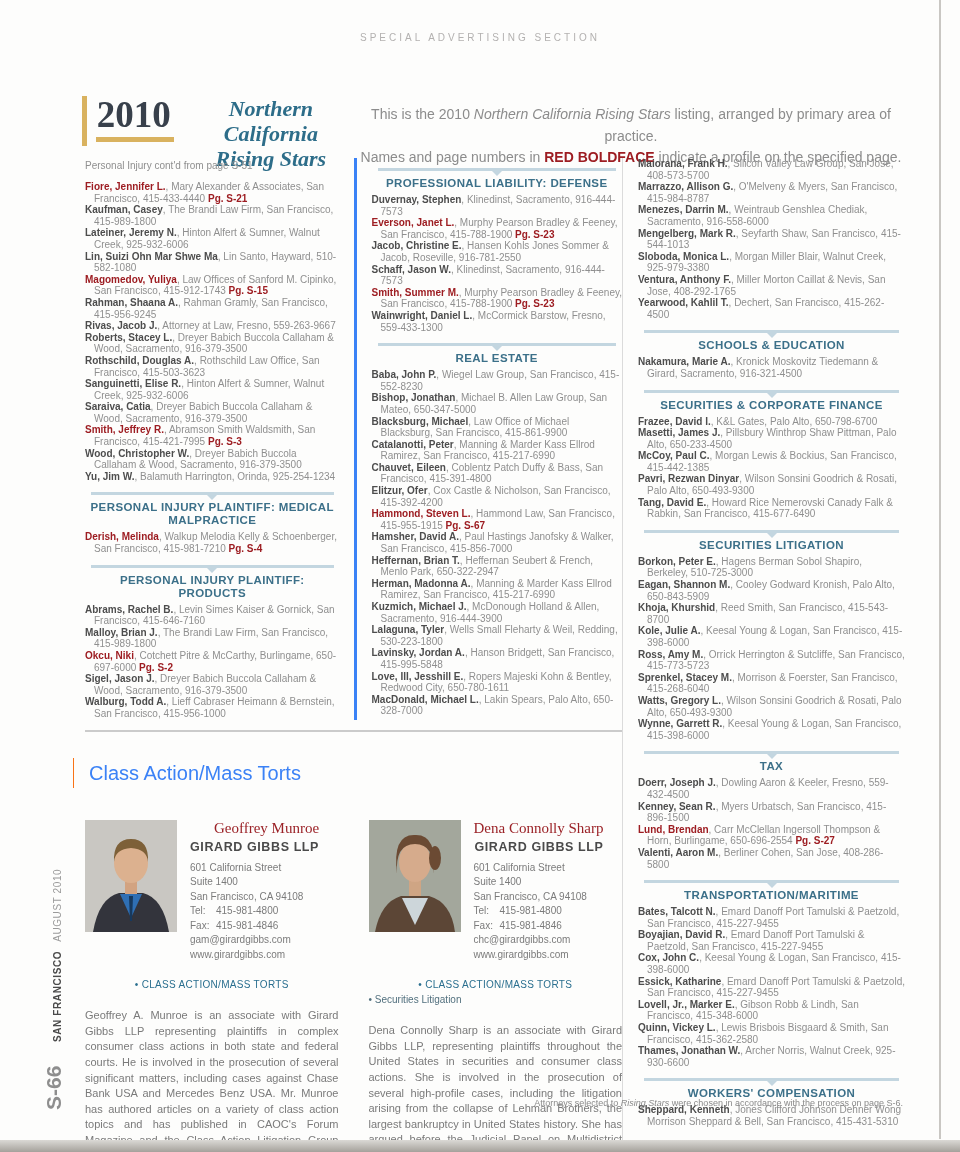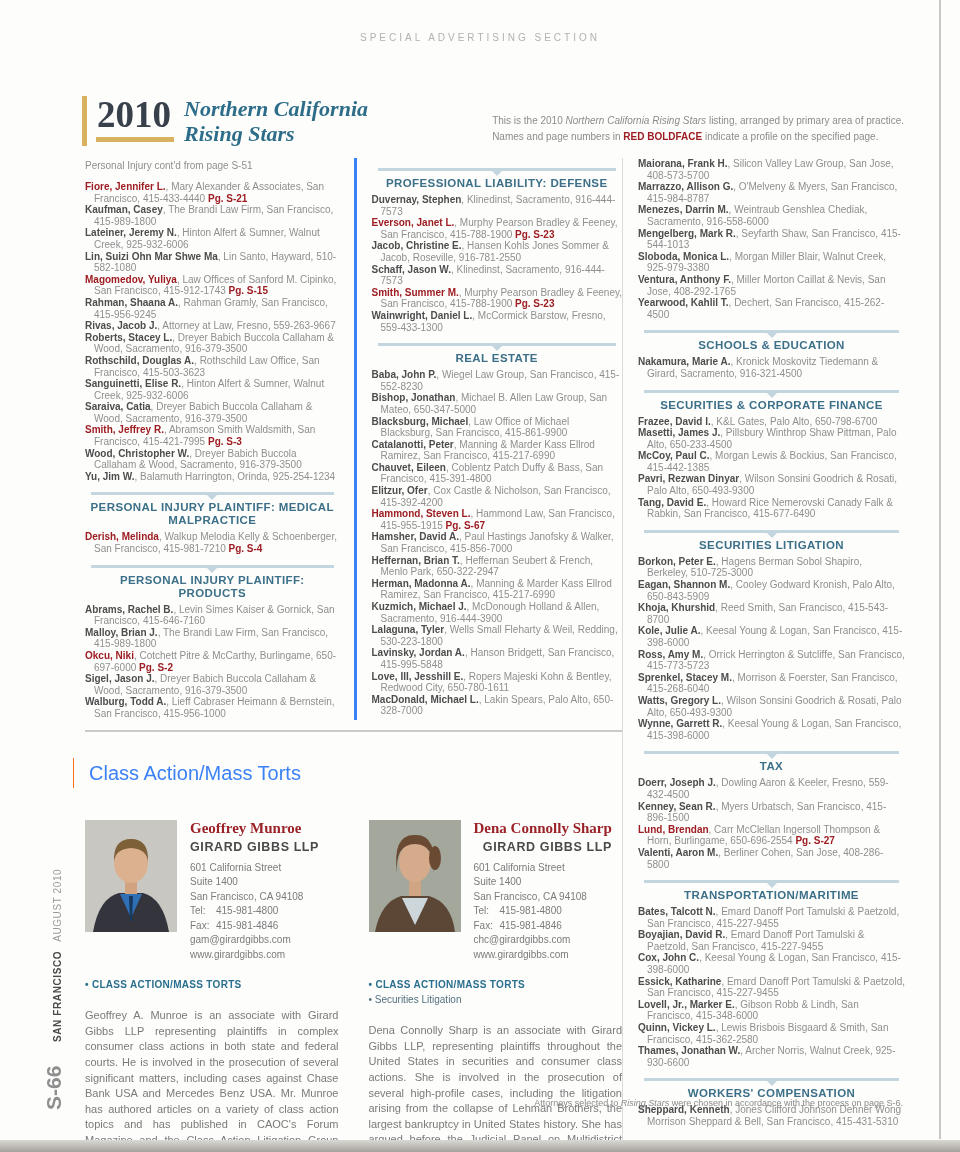--- a/index.html
+++ b/index.html
@@ -7,22 +7,22 @@
         font-family:"Liberation Sans",sans-serif;}
   
   .banner{position:absolute;top:32px;left:0;width:100%;text-align:center;
           font-size:10px;letter-spacing:3px;color:#b3b1b0;}
   
   .header{position:absolute;top:96px;left:82px;right:56px;display:flex;align-items:flex-start;}
   .gold-bar{width:5px;height:50px;background:#d9b25f;margin-right:9px;}
   .year{font-family:"Liberation Serif",serif;font-size:37px;font-weight:bold;color:#38404b;
         line-height:38px;border-bottom:5px solid #d9b25f;padding:0 3px 3px 1px;}
   .title{margin-left:10px;font-family:"Liberation Serif",serif;font-style:italic;font-weight:bold;
-         color:#2d6d89;font-size:22px;line-height:25px;}
-  .header-note{margin-left:auto;align-self:flex-end;text-align:left;font-size:10px;
+         color:#2d6d89;font-size:22px;line-height:25px;text-align:center;}
+  .header-note{margin-left:auto;align-self:flex-end;text-align:center;font-size:14px;
                color:#8c8c8c;line-height:1.55;padding-bottom:2px;}
   .header-note .it{font-style:italic;}
   .header-note .rd{color:#9d1d22;font-weight:bold;}
   
   .content{position:absolute;top:158px;left:85px;width:820px;display:flex;align-items:stretch;}
   .left23{width:537px;box-sizing:border-box;}
   .col3wrap{flex:1;border-left:1px solid #dbdbdb;padding-left:15px;box-sizing:border-box;}
   .listing-row{display:flex;}
   .lcol{width:50%;box-sizing:border-box;}
   .lcol0{padding-right:14px;}
@@ -39,27 +39,27 @@
   .entry .nm.red{color:#9d1d22;}
   .entry .pg{font-weight:bold;color:#9d1d22;}
   .left-hr{height:2px;background:#cbcbcb;margin-top:10px;}
   
   .profiles-heading{margin:26px 0 0 -12px;border-left:1px solid #f97316;padding-left:15px;
         font-size:20px;color:#3b82f6;font-weight:normal;line-height:30px;}
   .profiles-grid{display:flex;gap:30px;margin-top:32px;}
   .profile{flex:1;min-width:0;}
   .card{display:flex;gap:13px;}
   .photo{width:92px;height:112px;flex:none;}
-  .p-name{font-family:"Liberation Serif",serif;font-weight:bold;color:#9b2227;font-size:15px;}
+  .p-name{font-family:"Liberation Serif",serif;font-weight:normal;color:#9b2227;font-size:15px;text-align:right;}
   .p-firm{font-size:12.5px;font-weight:bold;color:#4a4a4a;letter-spacing:0.6px;margin:3px 0 7px;text-align:right;}
   .p-line{font-size:10px;color:#7b7b7b;line-height:1.45;}
   .p-line .lbl{display:inline-block;width:26px;}
   .bullets{margin-top:15px;}
   .bullet{font-size:10px;line-height:1.5;}
-  .bullet.primary{color:#2a6f8f;font-weight:bold;letter-spacing:0.3px;}
+  .bullet.primary{color:#2a6f8f;font-weight:normal;letter-spacing:0.3px;text-align:center;}
   .bullet.secondary{color:#52707e;}
   .bullet:empty{display:none;}
   .bio{margin:16px 0 0;font-size:11px;color:#7a7a7a;text-align:justify;line-height:1.42;}
   
   .spine-mag{position:absolute;left:52px;top:1042px;transform:rotate(-90deg);
         transform-origin:0 0;white-space:nowrap;font-size:10px;}
   .spine-mag .mg{font-weight:bold;color:#4a4a4a;letter-spacing:0.6px;}
   .spine-mag .is{color:#9a9a9a;margin-left:9px;letter-spacing:0.6px;}
   .spine-num{position:absolute;left:42px;top:1110px;transform:rotate(-90deg);
         transform-origin:0 0;font-size:21px;font-weight:bold;color:#8e8e8e;}

